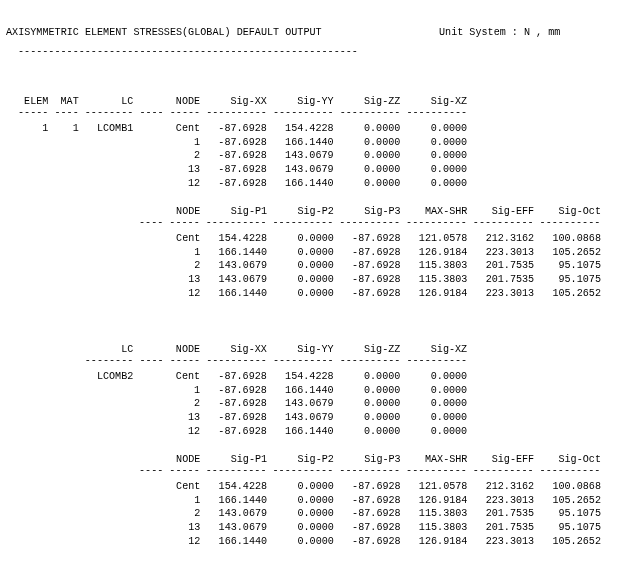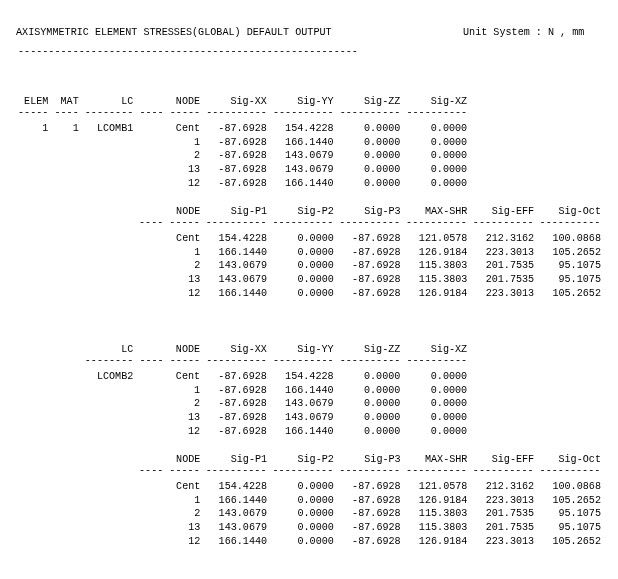--- a/index.html
+++ b/index.html
@@ -5,28 +5,28 @@
   html, body { margin:0; padding:0; background:#ffffff; }
   body { width:618px; height:579px; position:relative; overflow:hidden; }
   .ln {
     position:absolute; left:0; white-space:pre;
     font-family:"Liberation Mono", "DejaVu Sans Mono", monospace;
     font-size:10.1px; line-height:12px; color:#000;
     letter-spacing:0px;
     transform-origin:0 0;
   }
   .title { top:27px; }
-  .unit { top:27px; left:463px; }
+  .unit { top:27px; left:439px; }
   .rule { top:46px; }
 </style>
 </head>
 <body>
 
 <div id="report">
-  <div class="ln title" style="left: 16px; transform: scaleX(1.00209); text-align: center;">AXISYMMETRIC ELEMENT STRESSES(GLOBAL) DEFAULT OUTPUT</div>
+  <div class="ln title" style="left: 6px; transform: scaleX(1.00209); text-align: center;">AXISYMMETRIC ELEMENT STRESSES(GLOBAL) DEFAULT OUTPUT</div>
   <div class="ln unit" style="transform: scaleX(1.00209);">Unit System : N , mm</div>
   <div class="ln rule" style="left: 18px; transform: scaleX(1.00209);">--------------------------------------------------------</div>
 <div class="ln" style="top: 96px; left: 18px; transform: scaleX(1.00209);"> ELEM  MAT       LC       NODE     Sig-XX     Sig-YY     Sig-ZZ     Sig-XZ</div>
     <div class="ln" style="top: 107px; left: 18px; transform: scaleX(1.00209);">----- ---- -------- ---- ----- ---------- ---------- ---------- ----------</div>
     <div class="ln" style="top: 123px; left: 18px; transform: scaleX(1.00209);">    1    1   LCOMB1       Cent   -87.6928   154.4228     0.0000     0.0000</div>
     <div class="ln" style="top: 136.7px; left: 18px; transform: scaleX(1.00209);">                             1   -87.6928   166.1440     0.0000     0.0000</div>
     <div class="ln" style="top: 150.4px; left: 18px; transform: scaleX(1.00209);">                             2   -87.6928   143.0679     0.0000     0.0000</div>
     <div class="ln" style="top: 164.1px; left: 18px; transform: scaleX(1.00209);">                            13   -87.6928   143.0679     0.0000     0.0000</div>
     <div class="ln" style="top: 177.8px; left: 18px; transform: scaleX(1.00209);">                            12   -87.6928   166.1440     0.0000     0.0000</div>
     <div class="ln" style="top: 206px; left: 169.75px; transform: scaleX(1.00209);"> NODE     Sig-P1     Sig-P2     Sig-P3    MAX-SHR    Sig-EFF    Sig-Oct</div>

